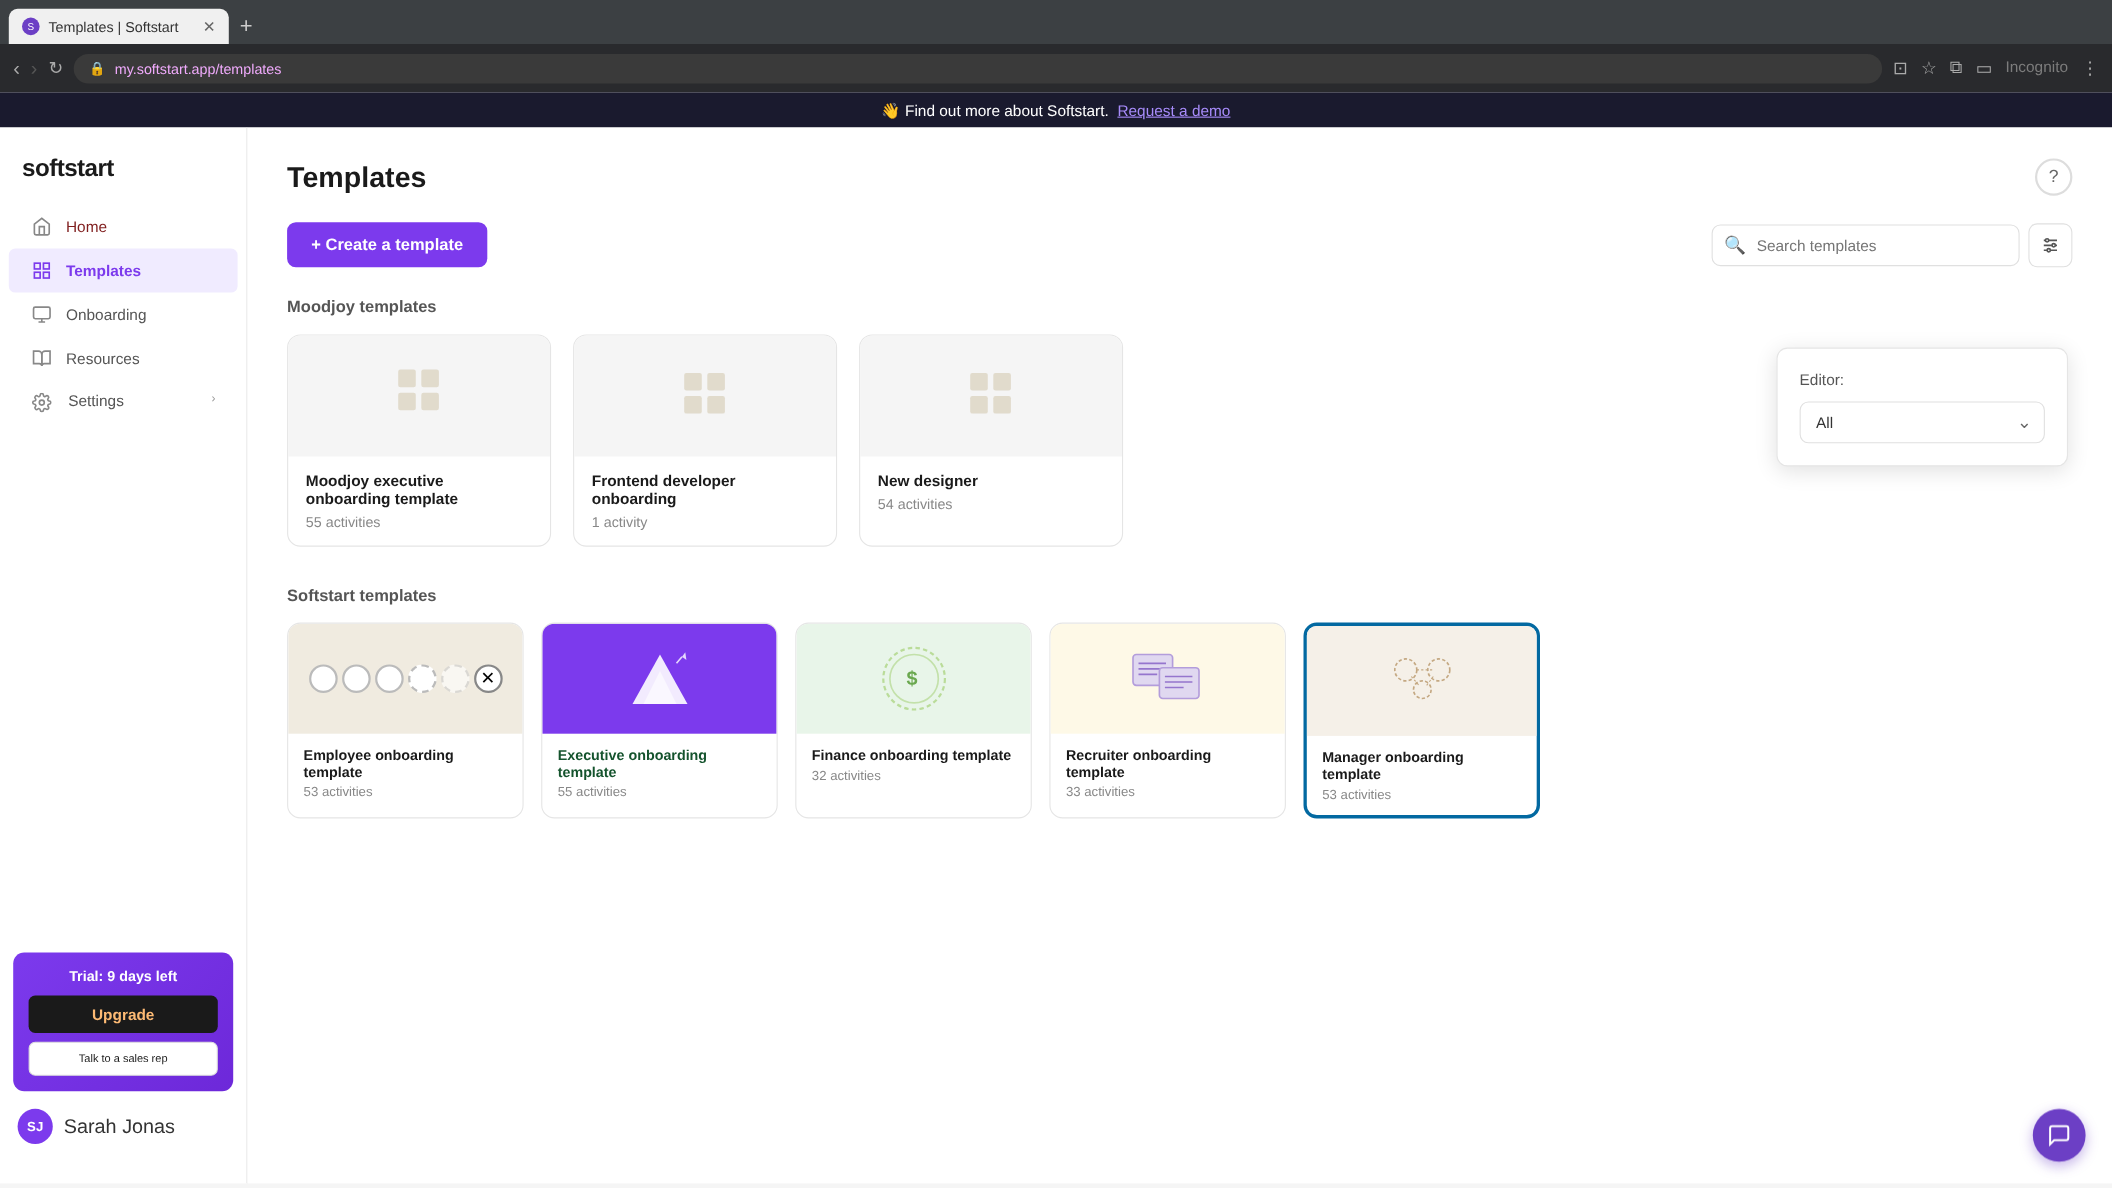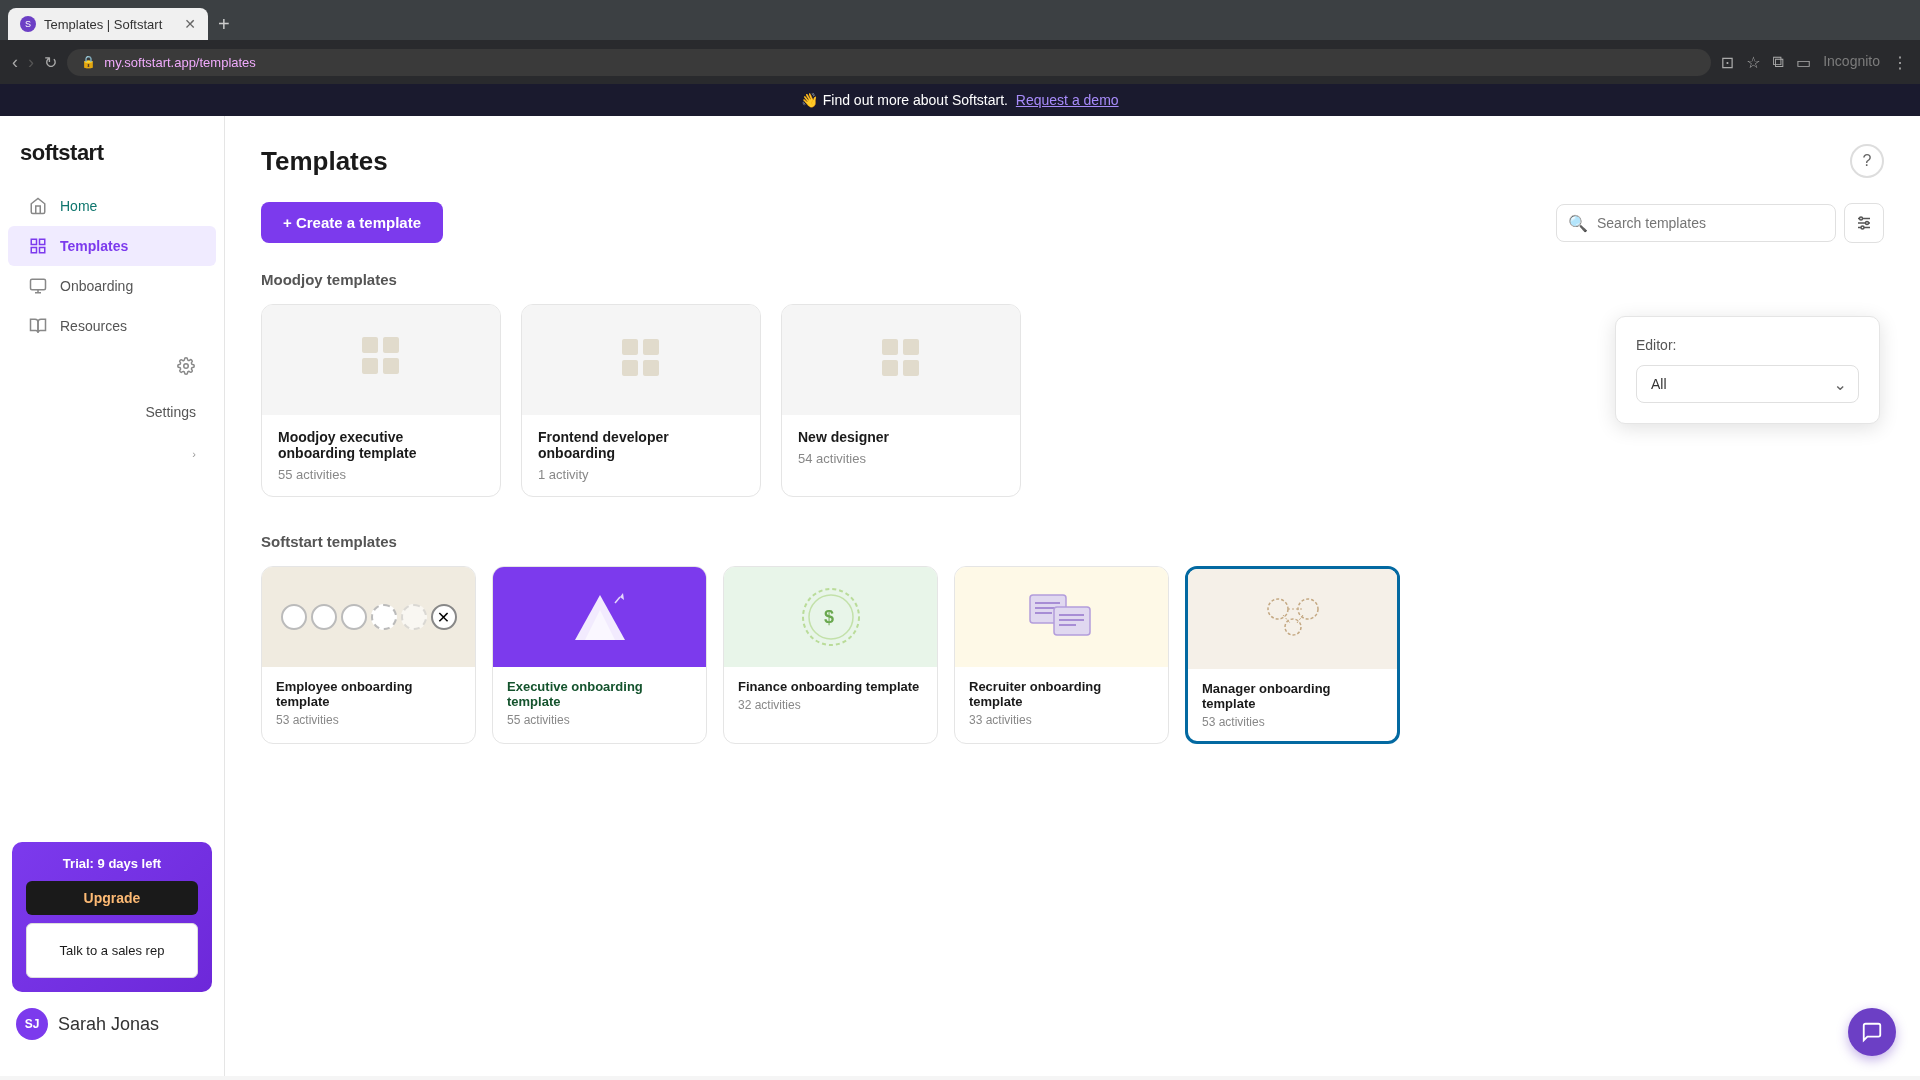--- a/index.html
+++ b/index.html
@@ -44,21 +44,21 @@
 <div style="background:#1a1a2e;color:white;text-align:center;padding:8px;font-size:14px;">
   <span>👋 Find out more about Softstart.</span>
   <a style="color:#a78bfa;text-decoration:underline;cursor:pointer;margin-left:4px;">Request a demo</a>
 </div>
 
 <div style="display:flex;height:calc(100vh - 40px - 44px - 36px);background:#f9f9f9;">
 
   <div style="width:225px;background:white;border-right:1px solid #e5e5e5;display:flex;flex-direction:column;padding:16px 0;">
     <div style="padding:8px 20px 20px;font-size:22px;font-weight:700;color:#1a1a1a;letter-spacing:-0.5px;">softstart</div>
 
-    <div style="display:flex;align-items:center;gap:12px;padding:10px 20px;cursor:pointer;color:#0f766e;font-size:14px;margin:0 8px;border-radius:6px;">
+    <div style="display:flex;align-items:center;gap:12px;padding:10px 20px;cursor:pointer;color:#7f1d1d;font-size:14px;margin:0 8px;border-radius:6px;">
       <span style="width:20px;height:20px;display:flex;align-items:center;justify-content:center;">
         <svg width="18" height="18" viewBox="0 0 24 24" fill="none" stroke="#888" stroke-width="2">
             <path d="M3 9l9-7 9 7v11a2 2 0 01-2 2H5a2 2 0 01-2-2z"></path>
             <polyline points="9,22 9,12 15,12 15,22"></polyline>
           </svg>
       </span>
       <span>Home</span>
     </div>
 
     <div style="display:flex;align-items:center;gap:12px;padding:10px 20px;cursor:pointer;color:#7c3aed;font-size:14px;font-weight:600;margin:0 8px;border-radius:6px;background:#f0ebff;">
@@ -86,36 +86,36 @@
     <div style="display:flex;align-items:center;gap:12px;padding:10px 20px;cursor:pointer;color:#555;font-size:14px;margin:0 8px;border-radius:6px;">
       <span style="width:20px;height:20px;display:flex;align-items:center;justify-content:center;">
         <svg width="18" height="18" viewBox="0 0 24 24" fill="none" stroke="#888" stroke-width="2">
             <path d="M2 3h6a4 4 0 014 4v14a3 3 0 00-3-3H2z"></path>
             <path d="M22 3h-6a4 4 0 00-4 4v14a3 3 0 013-3h7z"></path>
           </svg>
       </span>
       <span>Resources</span>
     </div>
 
-    <div style="display:flex;align-items:flex-end;gap:28px;padding:10px 20px;cursor:pointer;color:#555;font-size:14px;margin:0 8px;border-radius:6px;flex-direction:column;">
+    <div style="display:flex;align-items:flex-start;gap:14px;padding:10px 20px;cursor:pointer;color:#555;font-size:14px;margin:0 8px;border-radius:6px;">
       <span style="width:20px;height:20px;display:flex;align-items:center;justify-content:center;">
         <svg width="18" height="18" viewBox="0 0 24 24" fill="none" stroke="#888" stroke-width="2">
             <circle cx="12" cy="12" r="3"></circle>
             <path d="M19.4 15a1.65 1.65 0 00.33 1.82l.06.06a2 2 0 010 2.83 2 2 0 01-2.83 0l-.06-.06a1.65 1.65 0 00-1.82-.33 1.65 1.65 0 00-1 1.51V21a2 2 0 01-4 0v-.09A1.65 1.65 0 009 19.4a1.65 1.65 0 00-1.82.33l-.06.06a2 2 0 01-2.83-2.83l.06-.06A1.65 1.65 0 004.68 15a1.65 1.65 0 00-1.51-1H3a2 2 0 010-4h.09A1.65 1.65 0 004.6 9a1.65 1.65 0 00-.33-1.82l-.06-.06a2 2 0 012.83-2.83l.06.06A1.65 1.65 0 009 4.68a1.65 1.65 0 001-1.51V3a2 2 0 014 0v.09a1.65 1.65 0 001 1.51 1.65 1.65 0 001.82-.33l.06-.06a2 2 0 012.83 2.83l-.06.06A1.65 1.65 0 0019.4 9a1.65 1.65 0 001.51 1H21a2 2 0 010 4h-.09a1.65 1.65 0 00-1.51 1z"></path>
           </svg>
       </span>
       <span>Settings</span>
       <span style="margin-left:auto;font-size:11px;color:#999;">›</span>
     </div>
 
     <div style="margin-top:auto;padding:12px;">
       <div style="background:linear-gradient(135deg,#7c3aed,#6d28d9);color:white;border-radius:10px;padding:14px;text-align:center;margin-bottom:8px;">
         <div style="font-size:13px;font-weight:600;margin-bottom:10px;">Trial: 9 days left</div>
         <button style="background:#1a1a1a;color:#fdba74;border:none;border-radius:6px;padding:9px;width:100%;font-size:14px;font-weight:600;cursor:pointer;margin-bottom:8px;">Upgrade</button>
-        <button style="background:white;color:#1a1a1a;border:1px solid #ddd;border-radius:6px;padding:19px;width:100%;font-size:13px;cursor:pointer;">Talk to a sales rep</button>
+        <button style="background:white;color:#1a1a1a;border:1px solid #ddd;border-radius:6px;padding:9px;width:100%;font-size:10px;cursor:pointer;">Talk to a sales rep</button>
       </div>
       <div style="display:flex;align-items:center;gap:10px;padding:8px 4px;">
         <div style="width:32px;height:32px;background:#7c3aed;border-radius:50%;display:flex;align-items:center;justify-content:center;color:white;font-size:12px;font-weight:600;">SJ</div>
         <span style="font-size:18px;color:#333;">Sarah Jonas</span>
       </div>
     </div>
   </div>
 
   <div style="flex:1;background:white;overflow-y:auto;padding:28px 36px;position:relative;">
 

